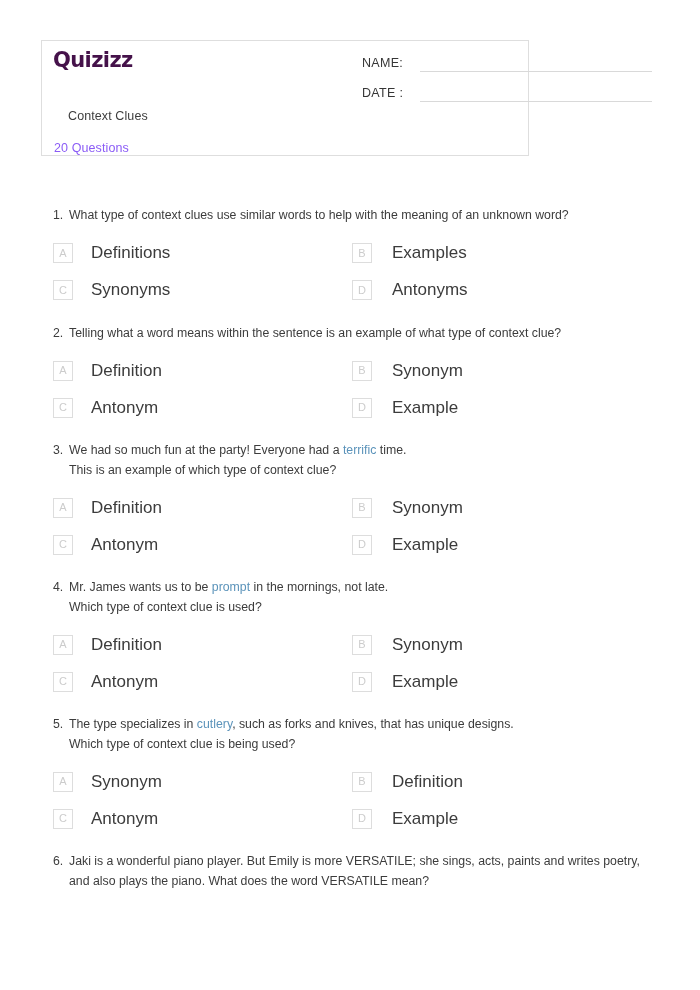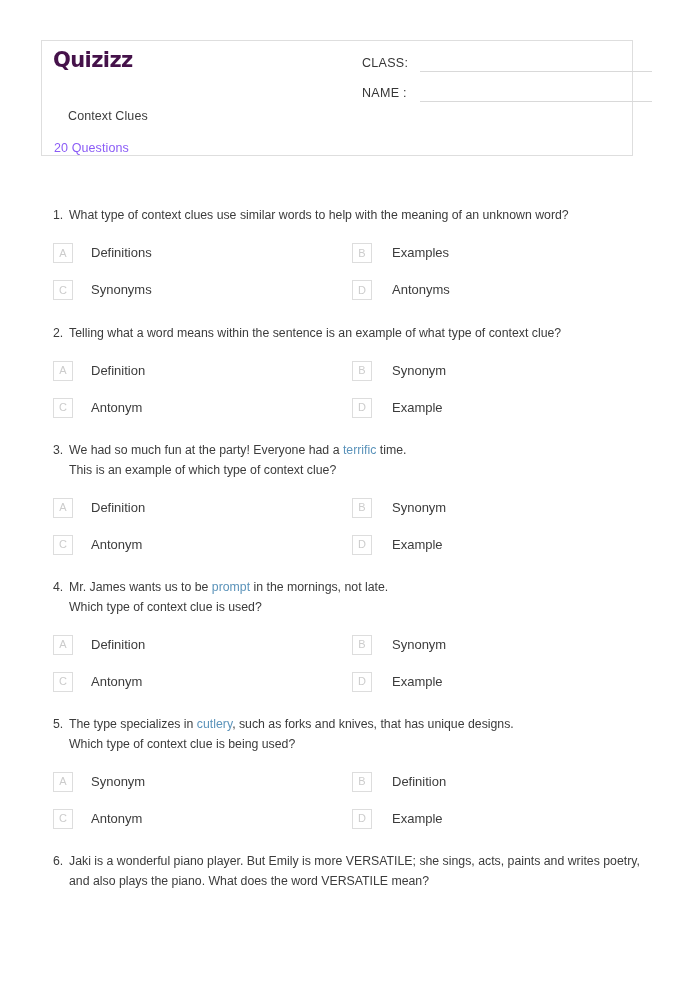--- a/index.html
+++ b/index.html
@@ -15,21 +15,21 @@
     font-family: "Liberation Sans", sans-serif;
     color: #3c3c3c;
     overflow: hidden;
   }
 
   
   .header-card {
     position: absolute;
     left: 41px;
     top: 40px;
-    width: 592px;
+    width: 488px;
     height: 116px;
     border: 1px solid #dedede;
     background: #ffffff;
   }
 
   .header-left {
     position: absolute;
     left: 11px;
     top: 0;
     width: 300px;
@@ -145,21 +145,21 @@
     color: #cccccc;
     font-size: 11px;
     display: flex;
     align-items: center;
     justify-content: center;
     flex: 0 0 20px;
     line-height: 1;
   }
   .opt-text {
     margin-left: 18px;
-    font-size: 13px;
+    font-size: 17px;
     color: #3c3c3c;
     line-height: 16px;
   }
   
   .option.col-b .opt-box,
   .option.col-d .opt-box { margin-left: -6px; }
   .option.col-b .opt-text,
   .option.col-d .opt-text { margin-left: 20px; }
 
   .block-gap { height: 15px; }
@@ -170,25 +170,25 @@
 <div class="header-card">
 
   <div class="header-left">
     <div class="logo">Quizizz</div>
     <div class="quiz-title">Context Clues</div>
     <div class="quiz-subtitle">20 Questions</div>
   </div>
 
   <div class="header-right">
     <div class="field-row">
-      <span class="field-label">CLASS:</span>
+      <span class="field-label">NAME:</span>
       <span class="field-line"></span>
     </div>
     <div class="field-row">
-      <span class="field-label">NAME :</span>
+      <span class="field-label">DATE :</span>
       <span class="field-line"></span>
     </div>
   </div>
 
 </div>
 
 <div class="questions" id="questions-container">
     <div class="question-block">
       <div class="q-num">1.</div>
       <div class="q-text"><span>What type of context clues use similar words to help with the meaning of an unknown word?</span></div>

